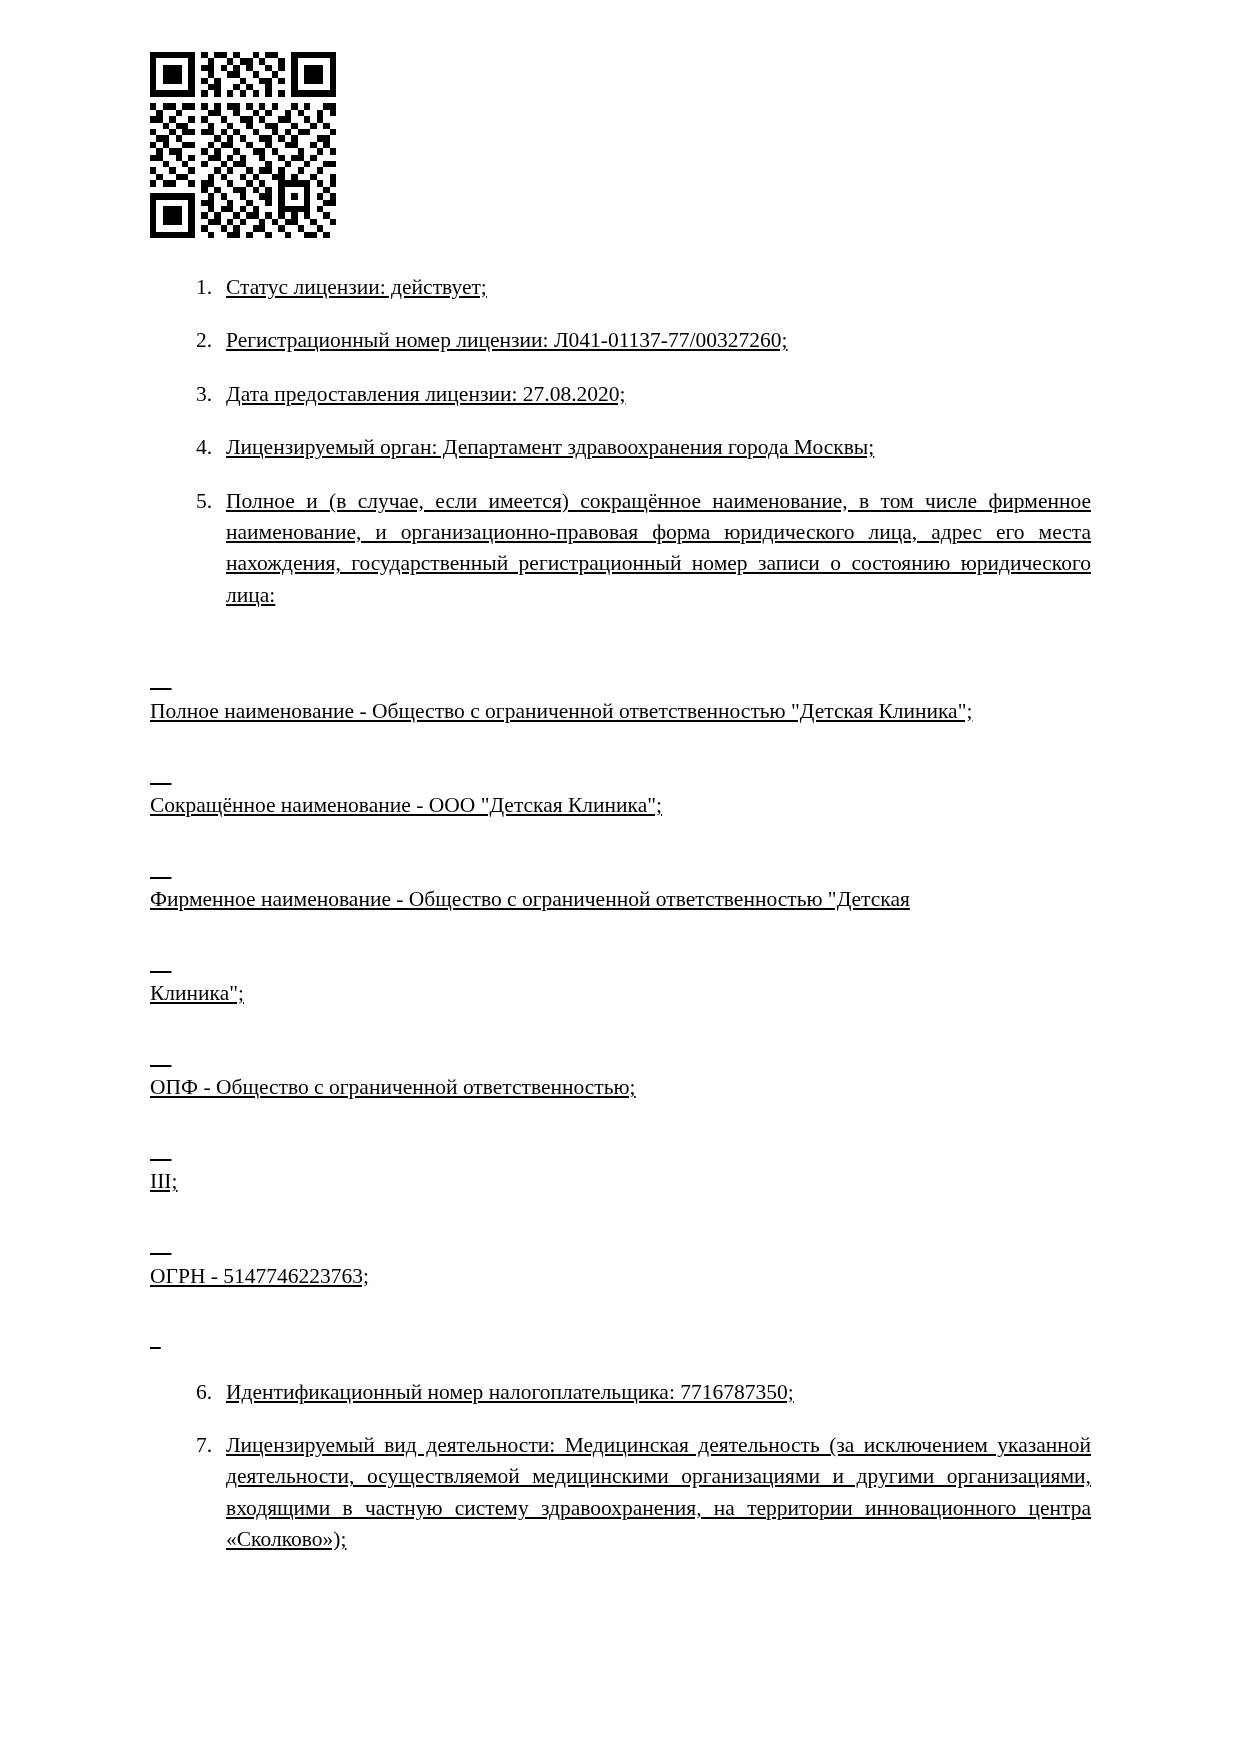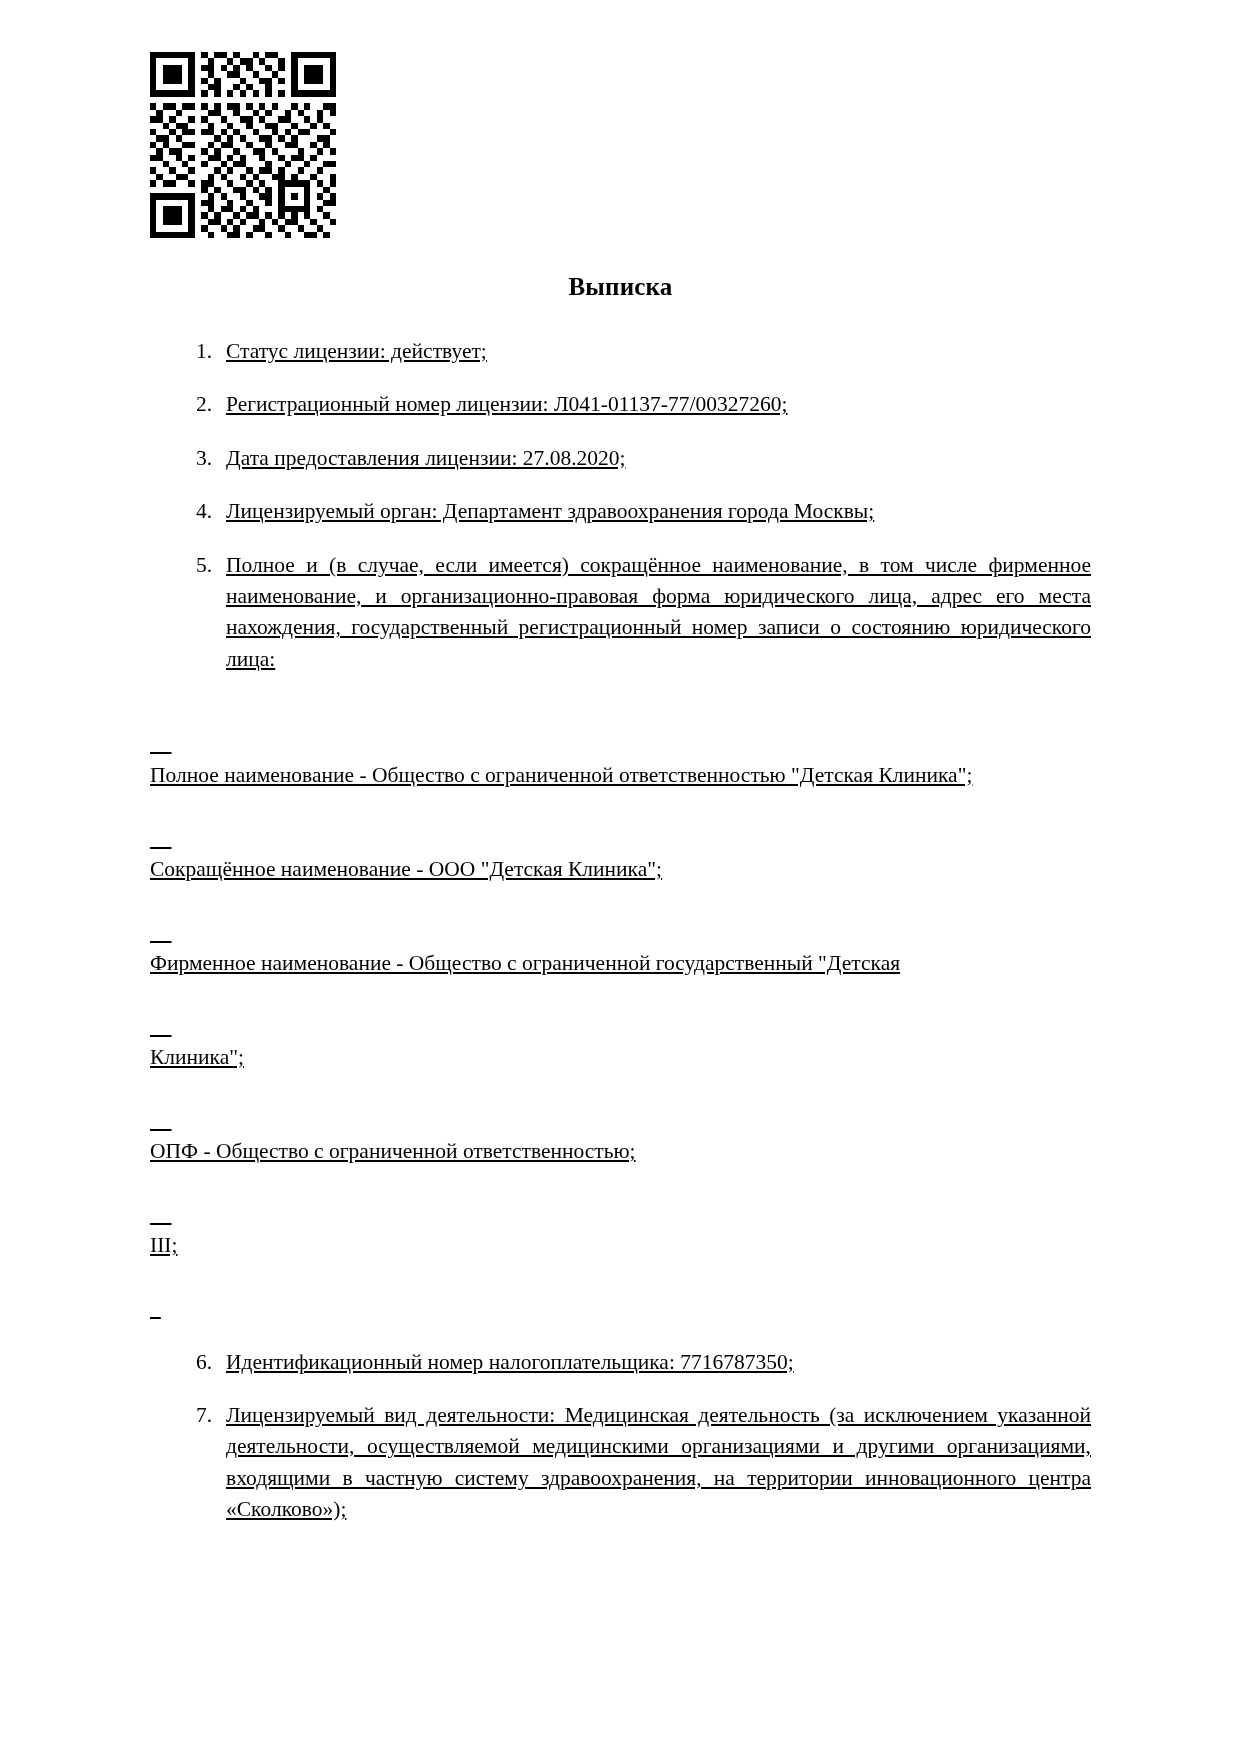--- a/index.html
+++ b/index.html
@@ -361,21 +361,20 @@
           <rect x="12" y="28" width="2" height="1"></rect>
         <rect x="15" y="28" width="1" height="1"></rect>
           <rect x="18" y="28" width="1" height="1"></rect>
         <rect x="21" y="28" width="1" height="1"></rect>
           <rect x="24" y="28" width="2" height="1"></rect>
         <rect x="27" y="28" width="1" height="1"></rect>
       </g>
     </svg>
   </div>
 
-  <h1 class="doc-title">Выписка</h1>
 
   <div class="item">
     <span class="num">1.</span>
     <span class="txt">Статус лицензии: действует;</span>
   </div>
   <div class="item">
     <span class="num">2.</span>
     <span class="txt">Регистрационный номер лицензии: Л041-01137-77/00327260;</span>
   </div>
   <div class="item">
@@ -387,24 +386,25 @@
     <span class="txt">Лицензируемый орган: Департамент здравоохранения города Москвы;</span>
   </div>
   <div class="item justify">
     <span class="num">5.</span>
     <span class="txt">Полное и (в случае, если имеется) сокращённое наименование, в том числе фирменное наименование, и организационно-правовая форма юридического лица, адрес его места нахождения, государственный регистрационный номер записи о состоянию юридического лица:</span>
   </div>
 
   <div class="block block-lines">
     <span class="line">Полное наименование - Общество с ограниченной ответственностью "Детская Клиника";</span>
     <span class="line">Сокращённое наименование - ООО "Детская Клиника";</span>
-    <span class="line">Фирменное наименование - Общество с ограниченной государственный "Детская</span>
+    <span class="line">Фирменное наименование - Общество с ограниченной ответственностью "Детская</span>
     <span class="line">Клиника";</span>
     <span class="line">ОПФ - Общество с ограниченной ответственностью;</span>
     <span class="line">III;</span>
+    <span class="line">ОГРН - 5147746223763;</span>
   </div>
 
   <div class="item">
     <span class="num">6.</span>
     <span class="txt">Идентификационный номер налогоплательщика: 7716787350;</span>
   </div>
   <div class="item justify">
     <span class="num">7.</span>
     <span class="txt">Лицензируемый вид деятельности: Медицинская деятельность (за исключением указанной деятельности, осуществляемой медицинскими организациями и другими организациями, входящими в частную систему здравоохранения, на территории инновационного центра «Сколково»);</span>
   </div>

